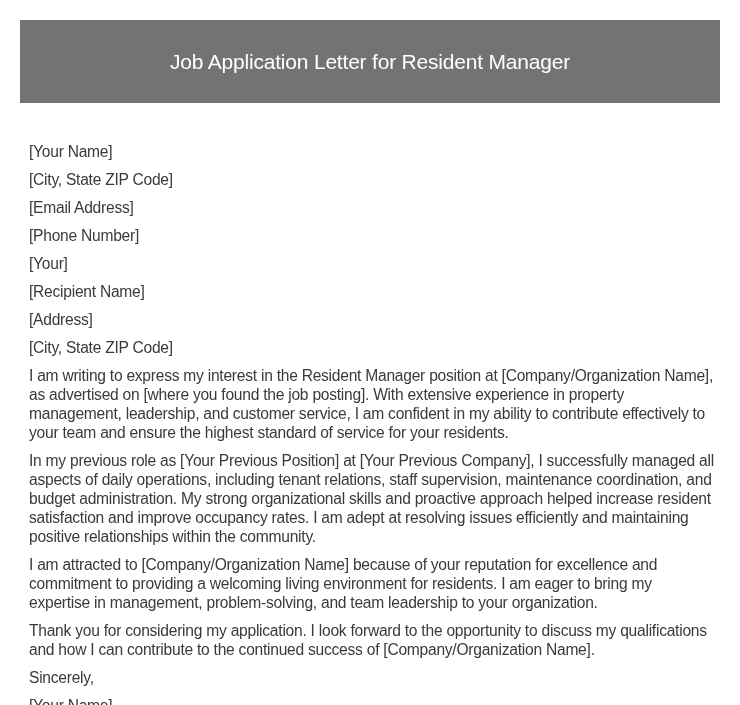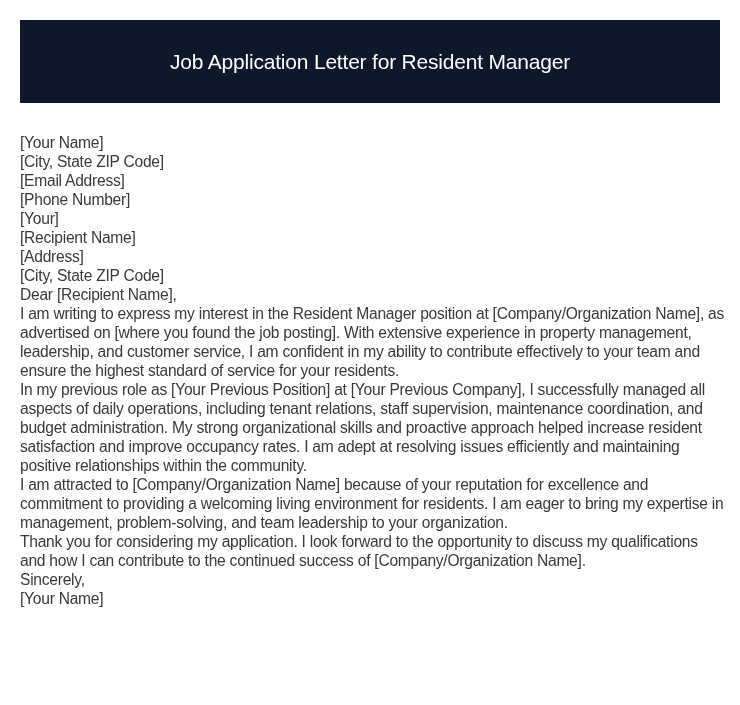--- a/index.html
+++ b/index.html
@@ -1,47 +1,46 @@
 <!DOCTYPE html>
 <html><head>
   <meta charset="utf-8">
   <style>
     html, body { margin: 0; padding: 0; background: #ffffff; }
     body { width: 740px; height: 705px; position: relative; overflow: hidden; font-family: "Liberation Sans", sans-serif; }
     .header {
       position: absolute; left: 20px; top: 20px; width: 700px; height: 83px;
-      background: #0f172a; display: flex; align-items: center; justify-content: center;
+      background: #737373; display: flex; align-items: center; justify-content: center;
     }
     .header h1 {
       margin: 0; color: #ffffff; font-weight: normal; font-size: 21px;
       letter-spacing: -0.2px; font-family: "Liberation Sans", sans-serif;
     }
     .letter {
       position: absolute; left: 20px; top: 133px; width: 705px;
       color: #3a3a3a; font-size: 15.6px; line-height: 19px;
       letter-spacing: -0.25px; font-family: "Liberation Sans", sans-serif;
     }
-    .letter p { margin: 0; }
+    .letter p { margin: 9px; }
   </style>
 </head>
 <body>
 
 <div class="header">
   <h1>Job Application Letter for Resident Manager</h1>
 </div>
 
 <div class="letter">
   <p>[Your Name]</p>
   <p>[City, State ZIP Code]</p>
   <p>[Email Address]</p>
   <p>[Phone Number]</p>
   <p>[Your]</p>
   <p>[Recipient Name]</p>
   <p>[Address]</p>
   <p>[City, State ZIP Code]</p>
-  <p>Dear [Recipient Name],</p>
   <p>I am writing to express my interest in the Resident Manager position at [Company/Organization Name], as advertised on [where you found the job posting]. With extensive experience in property management, leadership, and customer service, I am confident in my ability to contribute effectively to your team and ensure the highest standard of service for your residents.</p>
   <p>In my previous role as [Your Previous Position] at [Your Previous Company], I successfully managed all aspects of daily operations, including tenant relations, staff supervision, maintenance coordination, and budget administration. My strong organizational skills and proactive approach helped increase resident satisfaction and improve occupancy rates. I am adept at resolving issues efficiently and maintaining positive relationships within the community.</p>
   <p>I am attracted to [Company/Organization Name] because of your reputation for excellence and commitment to providing a welcoming living environment for residents. I am eager to bring my expertise in management, problem-solving, and team leadership to your organization.</p>
   <p>Thank you for considering my application. I look forward to the opportunity to discuss my qualifications and how I can contribute to the continued success of [Company/Organization Name].</p>
   <p>Sincerely,</p>
   <p>[Your Name]</p>
 </div>
 
 </body></html>

